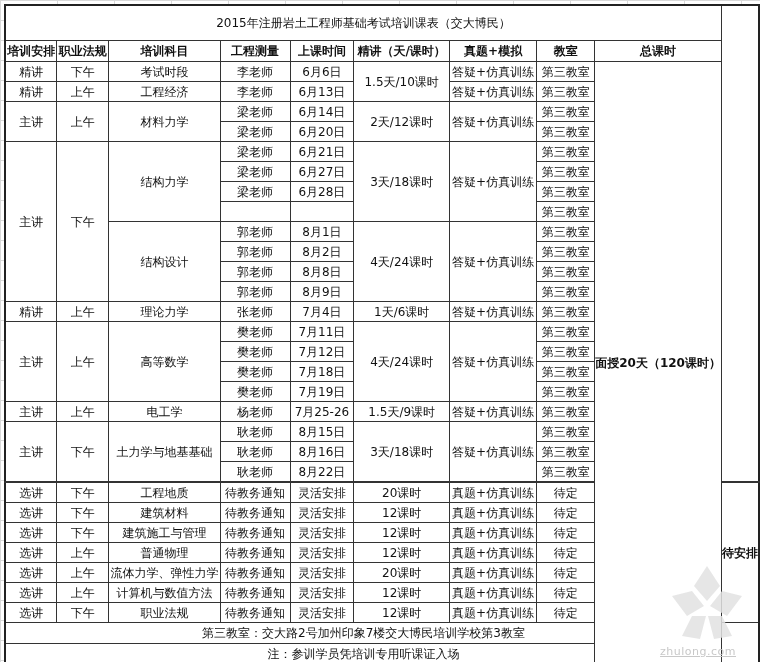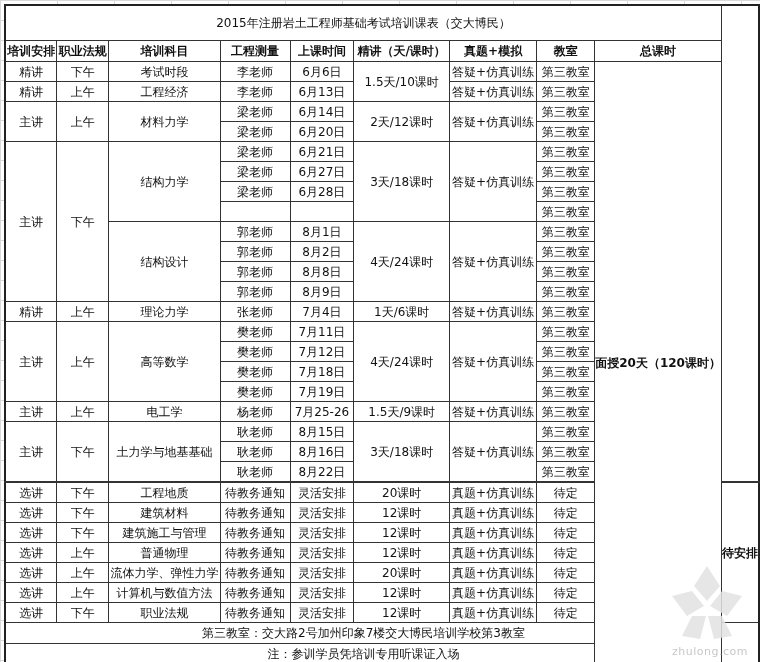--- a/index.html
+++ b/index.html
@@ -15,21 +15,21 @@
   table.sched td { border:1px solid #333; padding:0; text-align:center;
     vertical-align:middle; font-size:12px; line-height:14px; white-space:nowrap; overflow:hidden; }
   td.title { font-weight:normal; font-size:15px; height:34px; border-bottom:2px solid #222; }
   td.hdr { font-weight:bold; font-size:12.5px; height:20px; border-bottom:2px solid #444; }
   td.room { text-decoration-thickness:1px; }
   td.total { font-weight:bold; font-size:12.5px; line-height:16px; white-space:normal; }
   td.note { text-align:left; font-weight:normal; font-size:12.5px; height:20px; padding-left:2px; }
   tr.r td { height:19px; }
   tr.thick td { border-top:2px solid #333; }
   .watermark { position:absolute; right:8px; bottom:6px; width:90px; height:95px; pointer-events:none; }
-  .wm-text { position:absolute; right:12px; bottom:4px; font-size:11px; color:#c8c8c8; letter-spacing:0.5px; }
+  .wm-text { position:absolute; right:24px; bottom:4px; font-size:11px; color:#c8c8c8; letter-spacing:0.5px;text-decoration:underline; }
 </style>
 </head>
 <body>
 
 <div class="sheet-bg"></div>
 
 <table class="sched">
   <colgroup>
     <col style="width:56px">
       <col style="width:57px">

